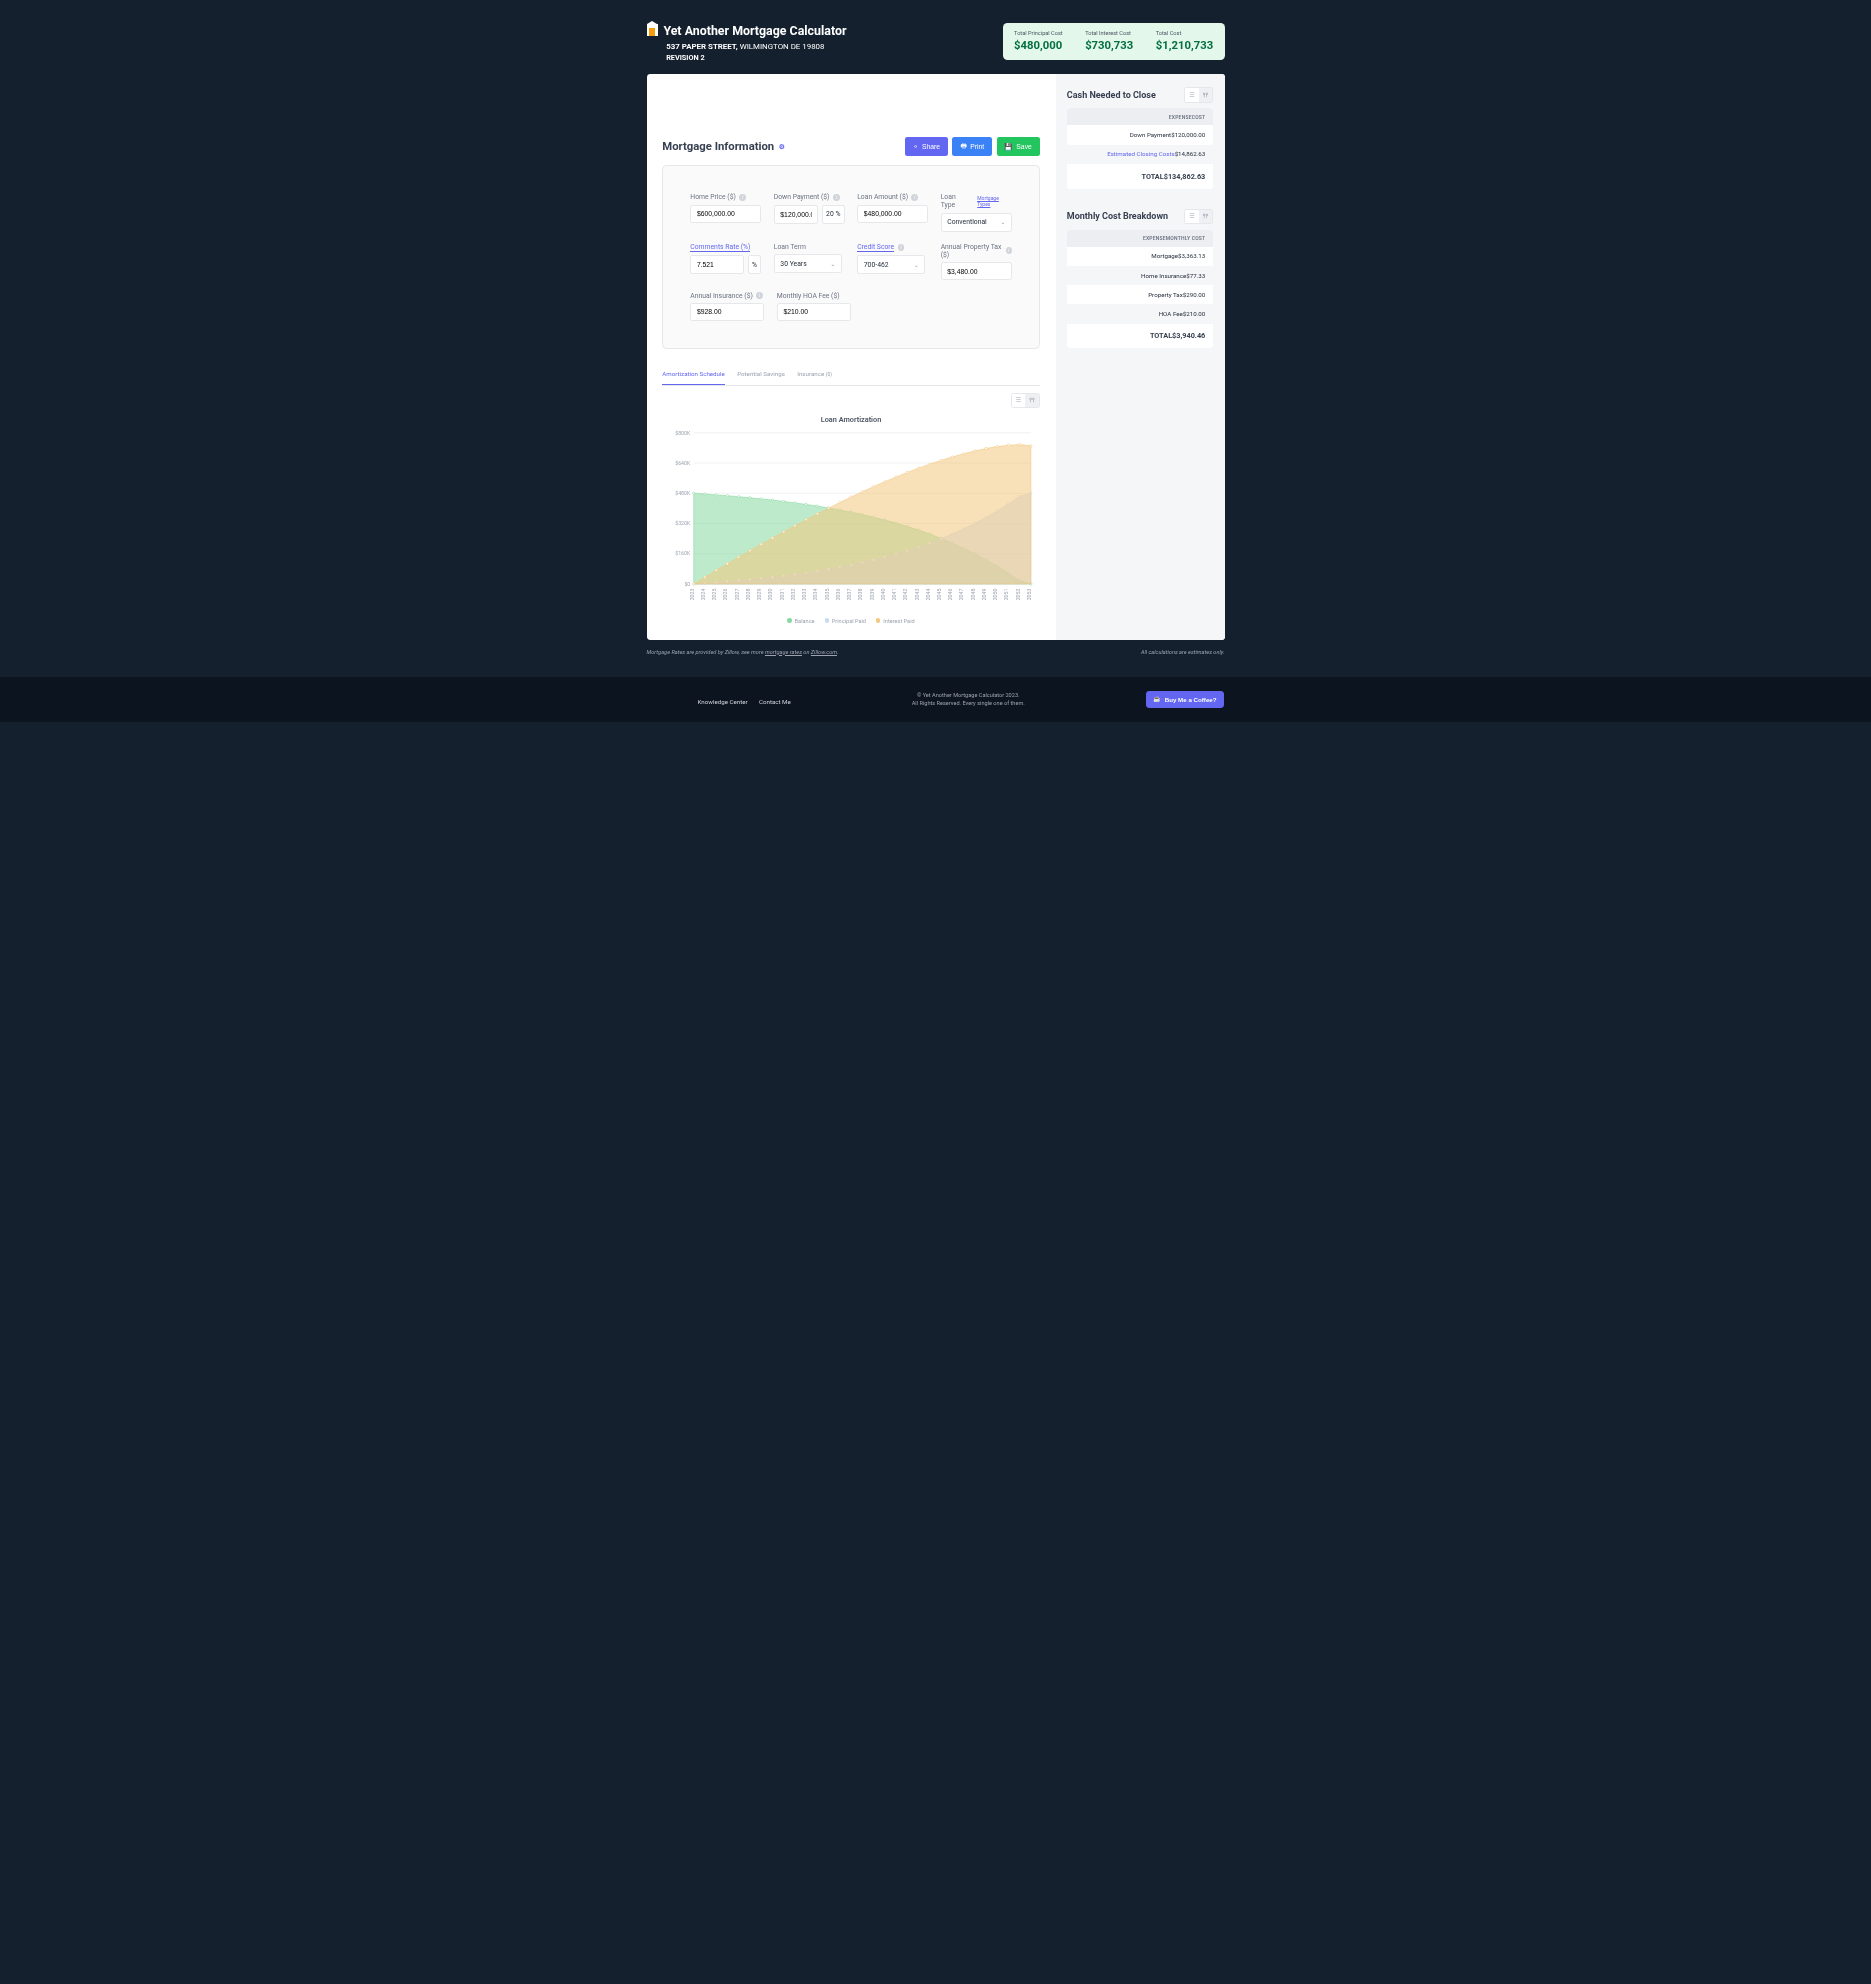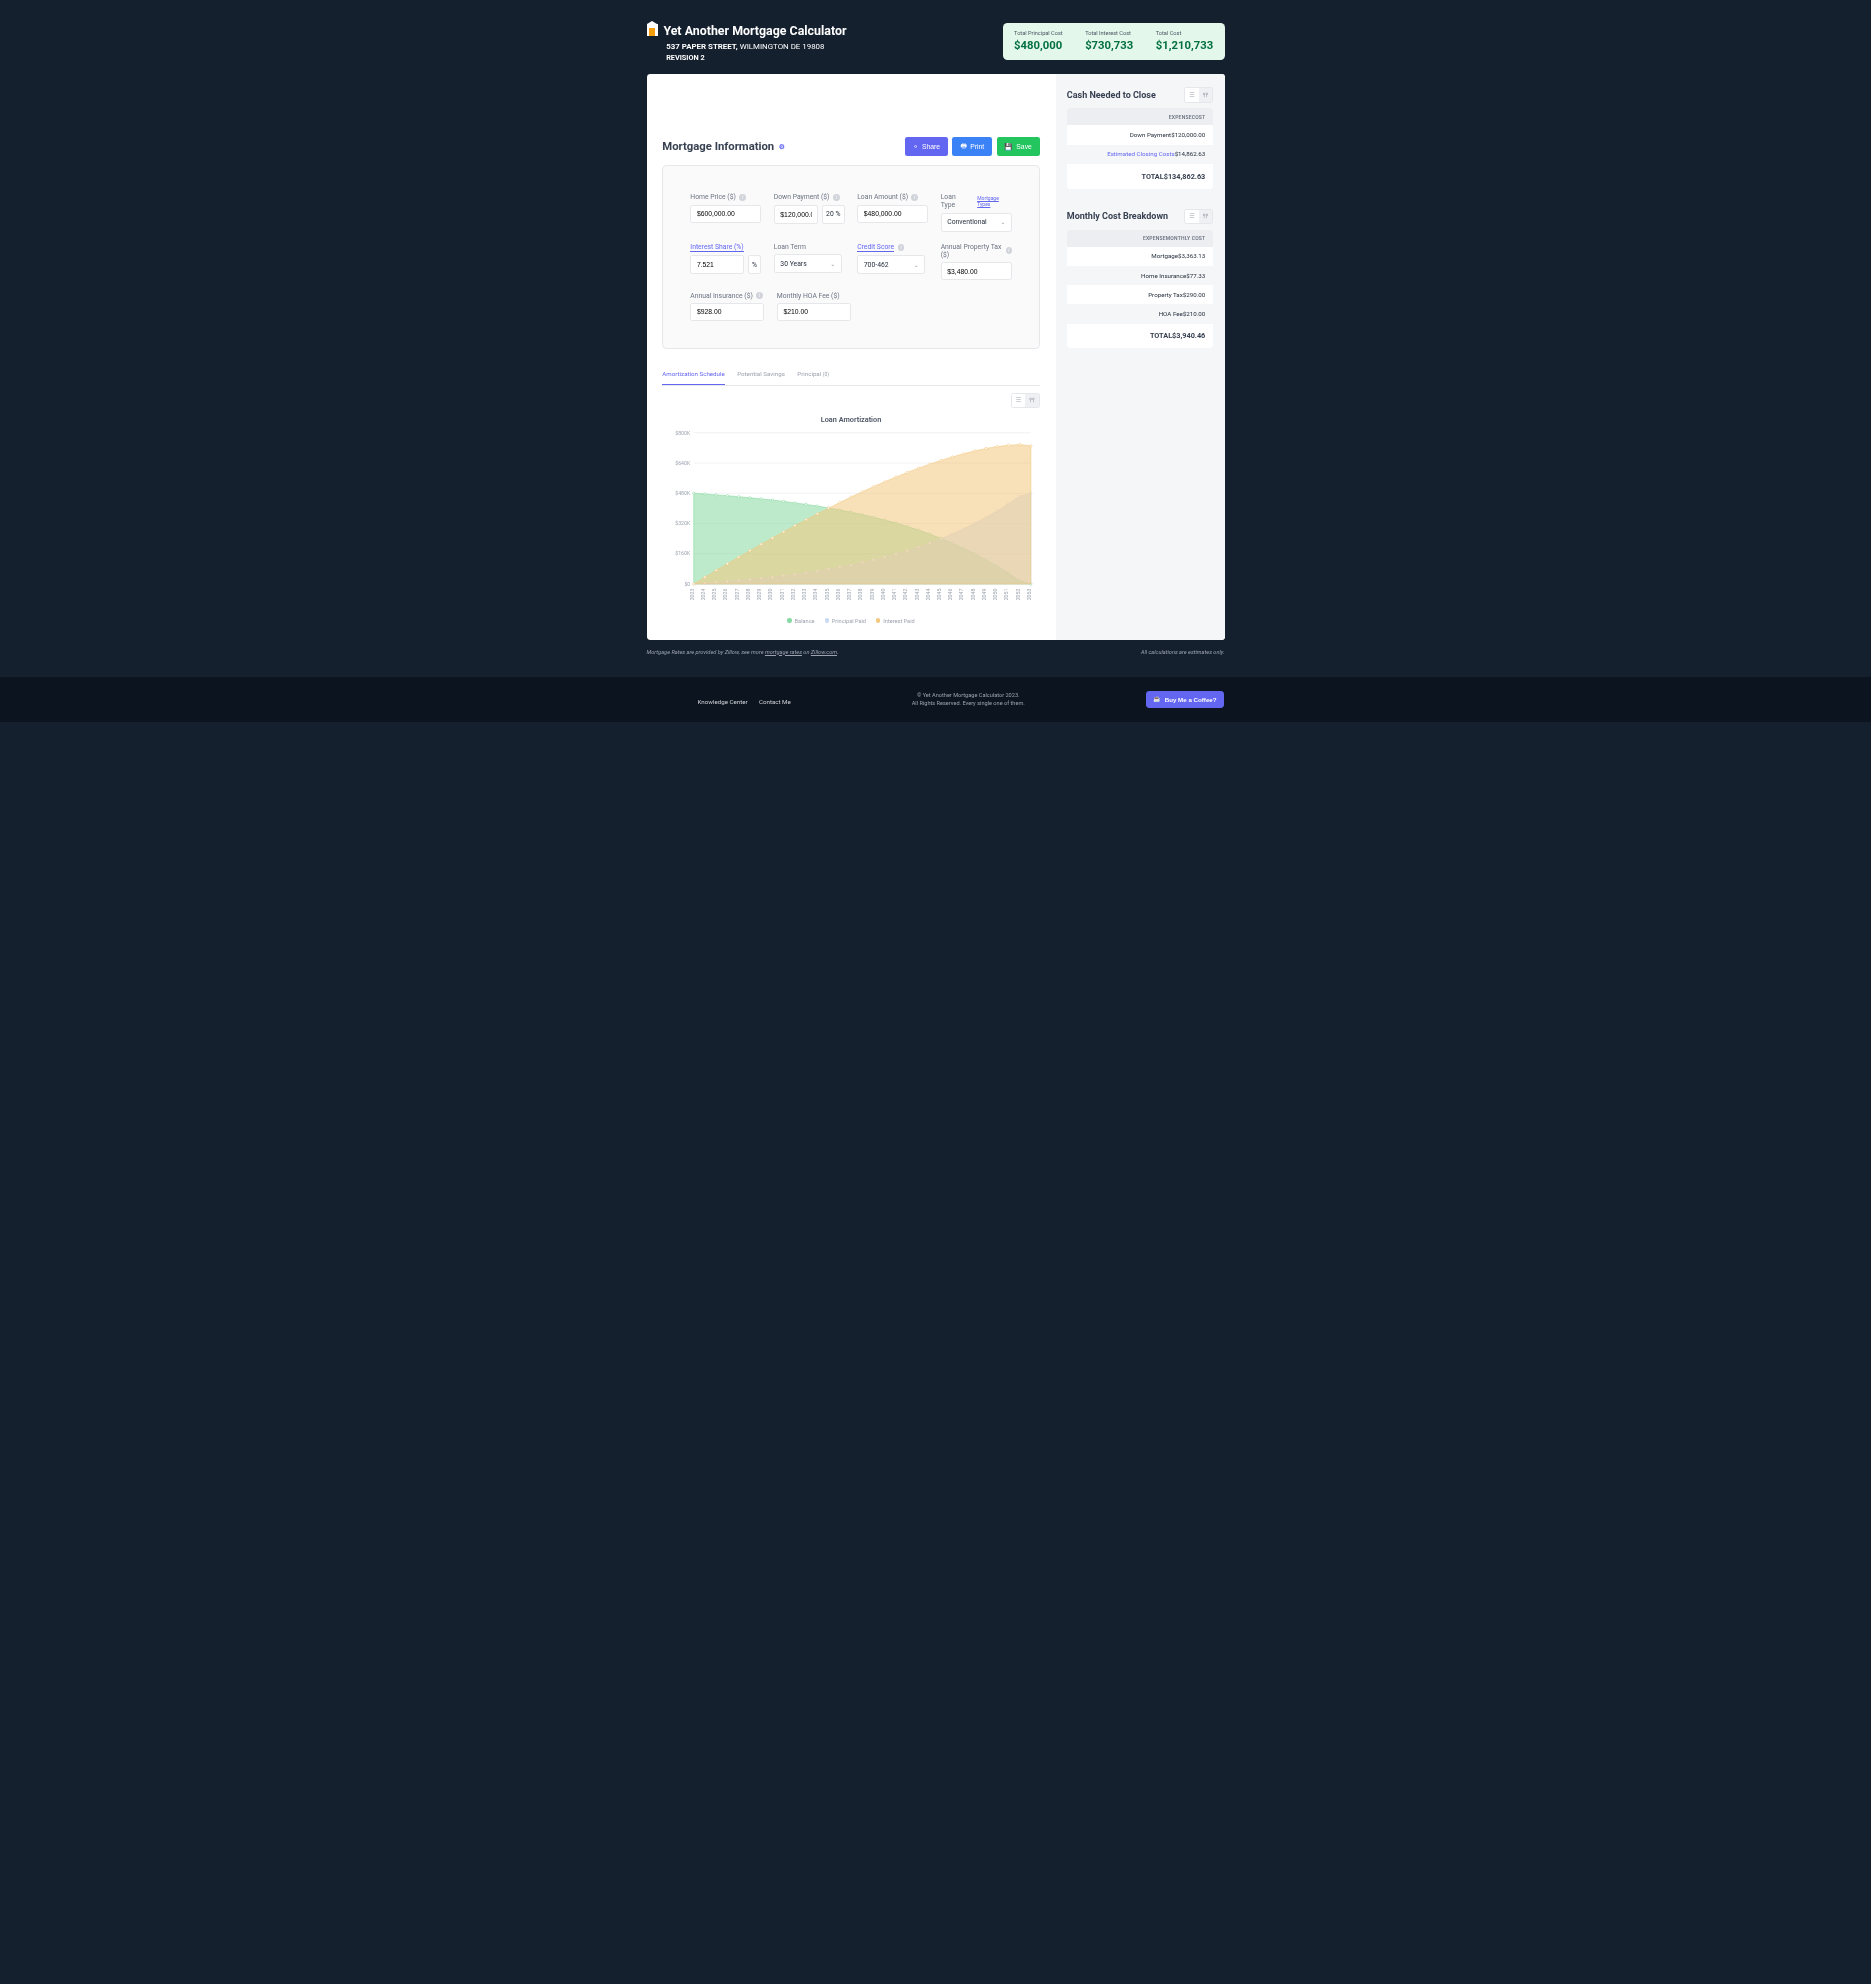--- a/index.html
+++ b/index.html
@@ -163,21 +163,21 @@
               </div>
             <div class="select">
                 <span>Conventional</span>
                 <span class="chevron">⌄</span>
               </div>
           </div>
         </div>
         <div class="form-row">
           <div class="form-group">
             <div class="form-label">
-                <span class="form-label-link">Interest Share (%)</span>
+                <span class="form-label-link">Comments Rate (%)</span>
               </div>
             <div class="input-row">
                 <input class="input" style="flex: 1 1 0%;" value="7.521">
                 <div class="input-unit">%</div>
               </div>
           </div>
           <div class="form-group">
             <div class="form-label">
                 <span>Loan Term</span>
               </div>
@@ -218,21 +218,21 @@
               </div>
             <input class="input" value="$210.00" style="">
           </div>
           <div style="flex:2"></div>
         </div>
       </div>
 
       <div class="tabs">
         <div class="tab active">Amortization Schedule</div>
         <div class="tab">Potential Savings</div>
-        <div class="tab"><span>Principal</span> <span class="tab-count">(0)</span></div>
+        <div class="tab"><span>Insurance</span> <span class="tab-count">(0)</span></div>
       </div>
 
       <div class="chart-area">
         <div class="chart-controls">
           <div class="toggle">
             <div class="toggle-btn">☰</div>
             <div class="toggle-btn active">⫯⫯</div>
           </div>
         </div>
         <div class="chart-title-row">Loan Amortization</div>

